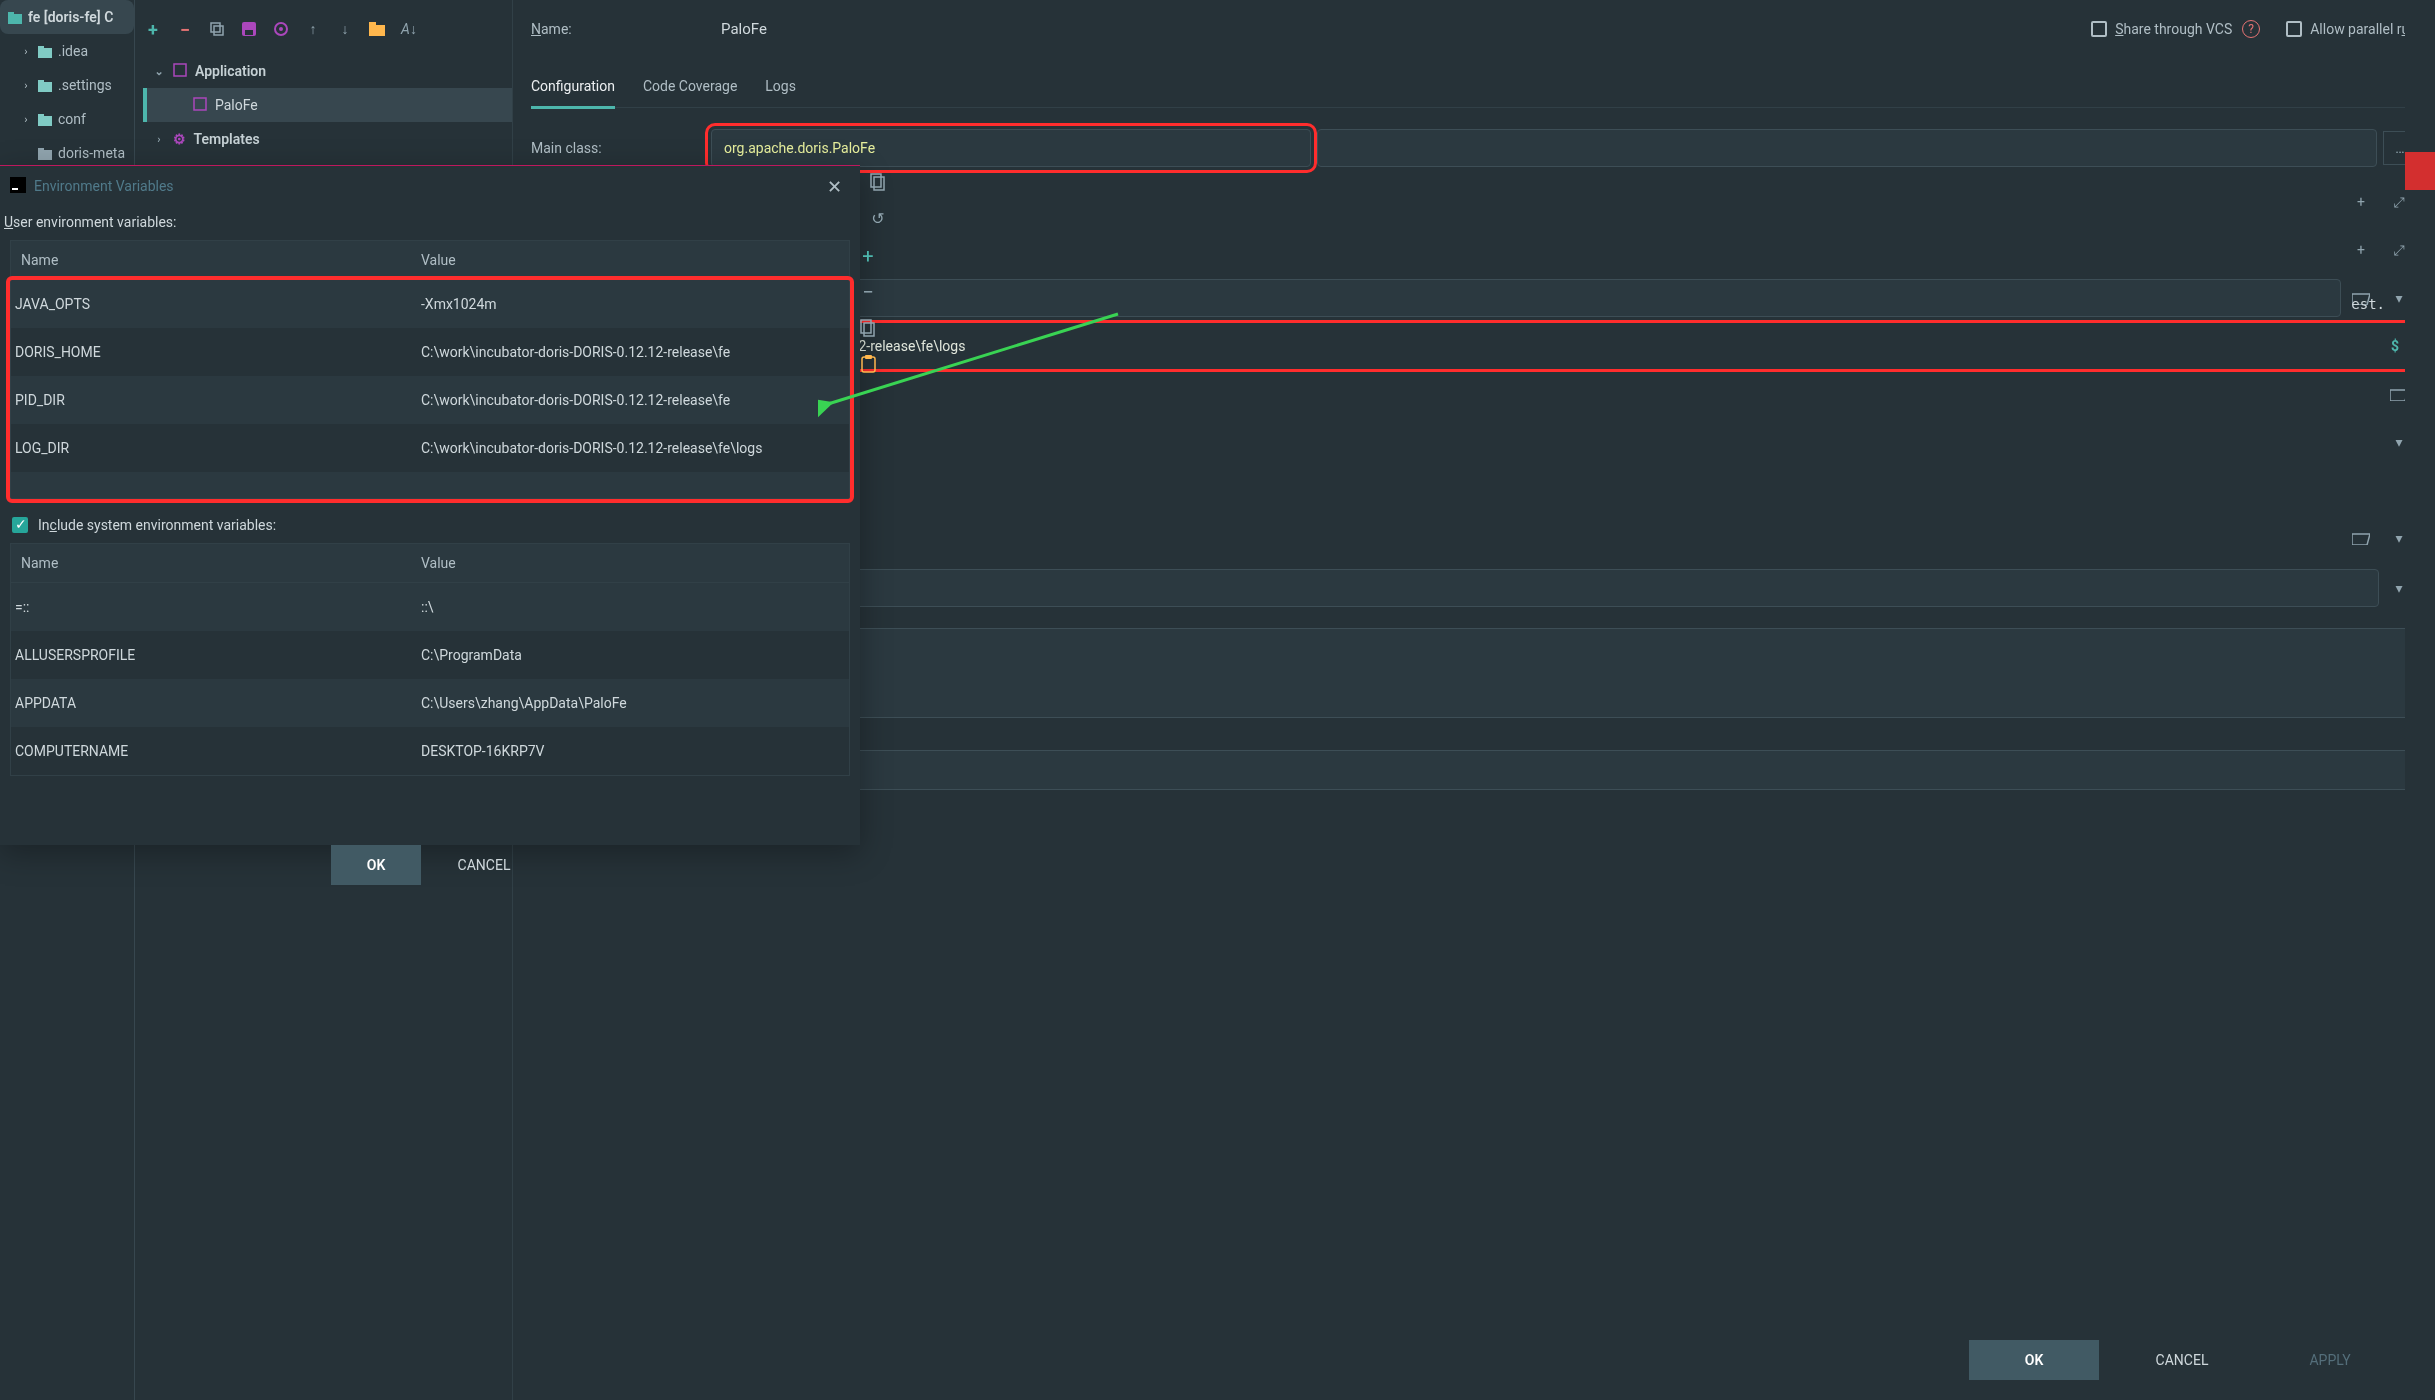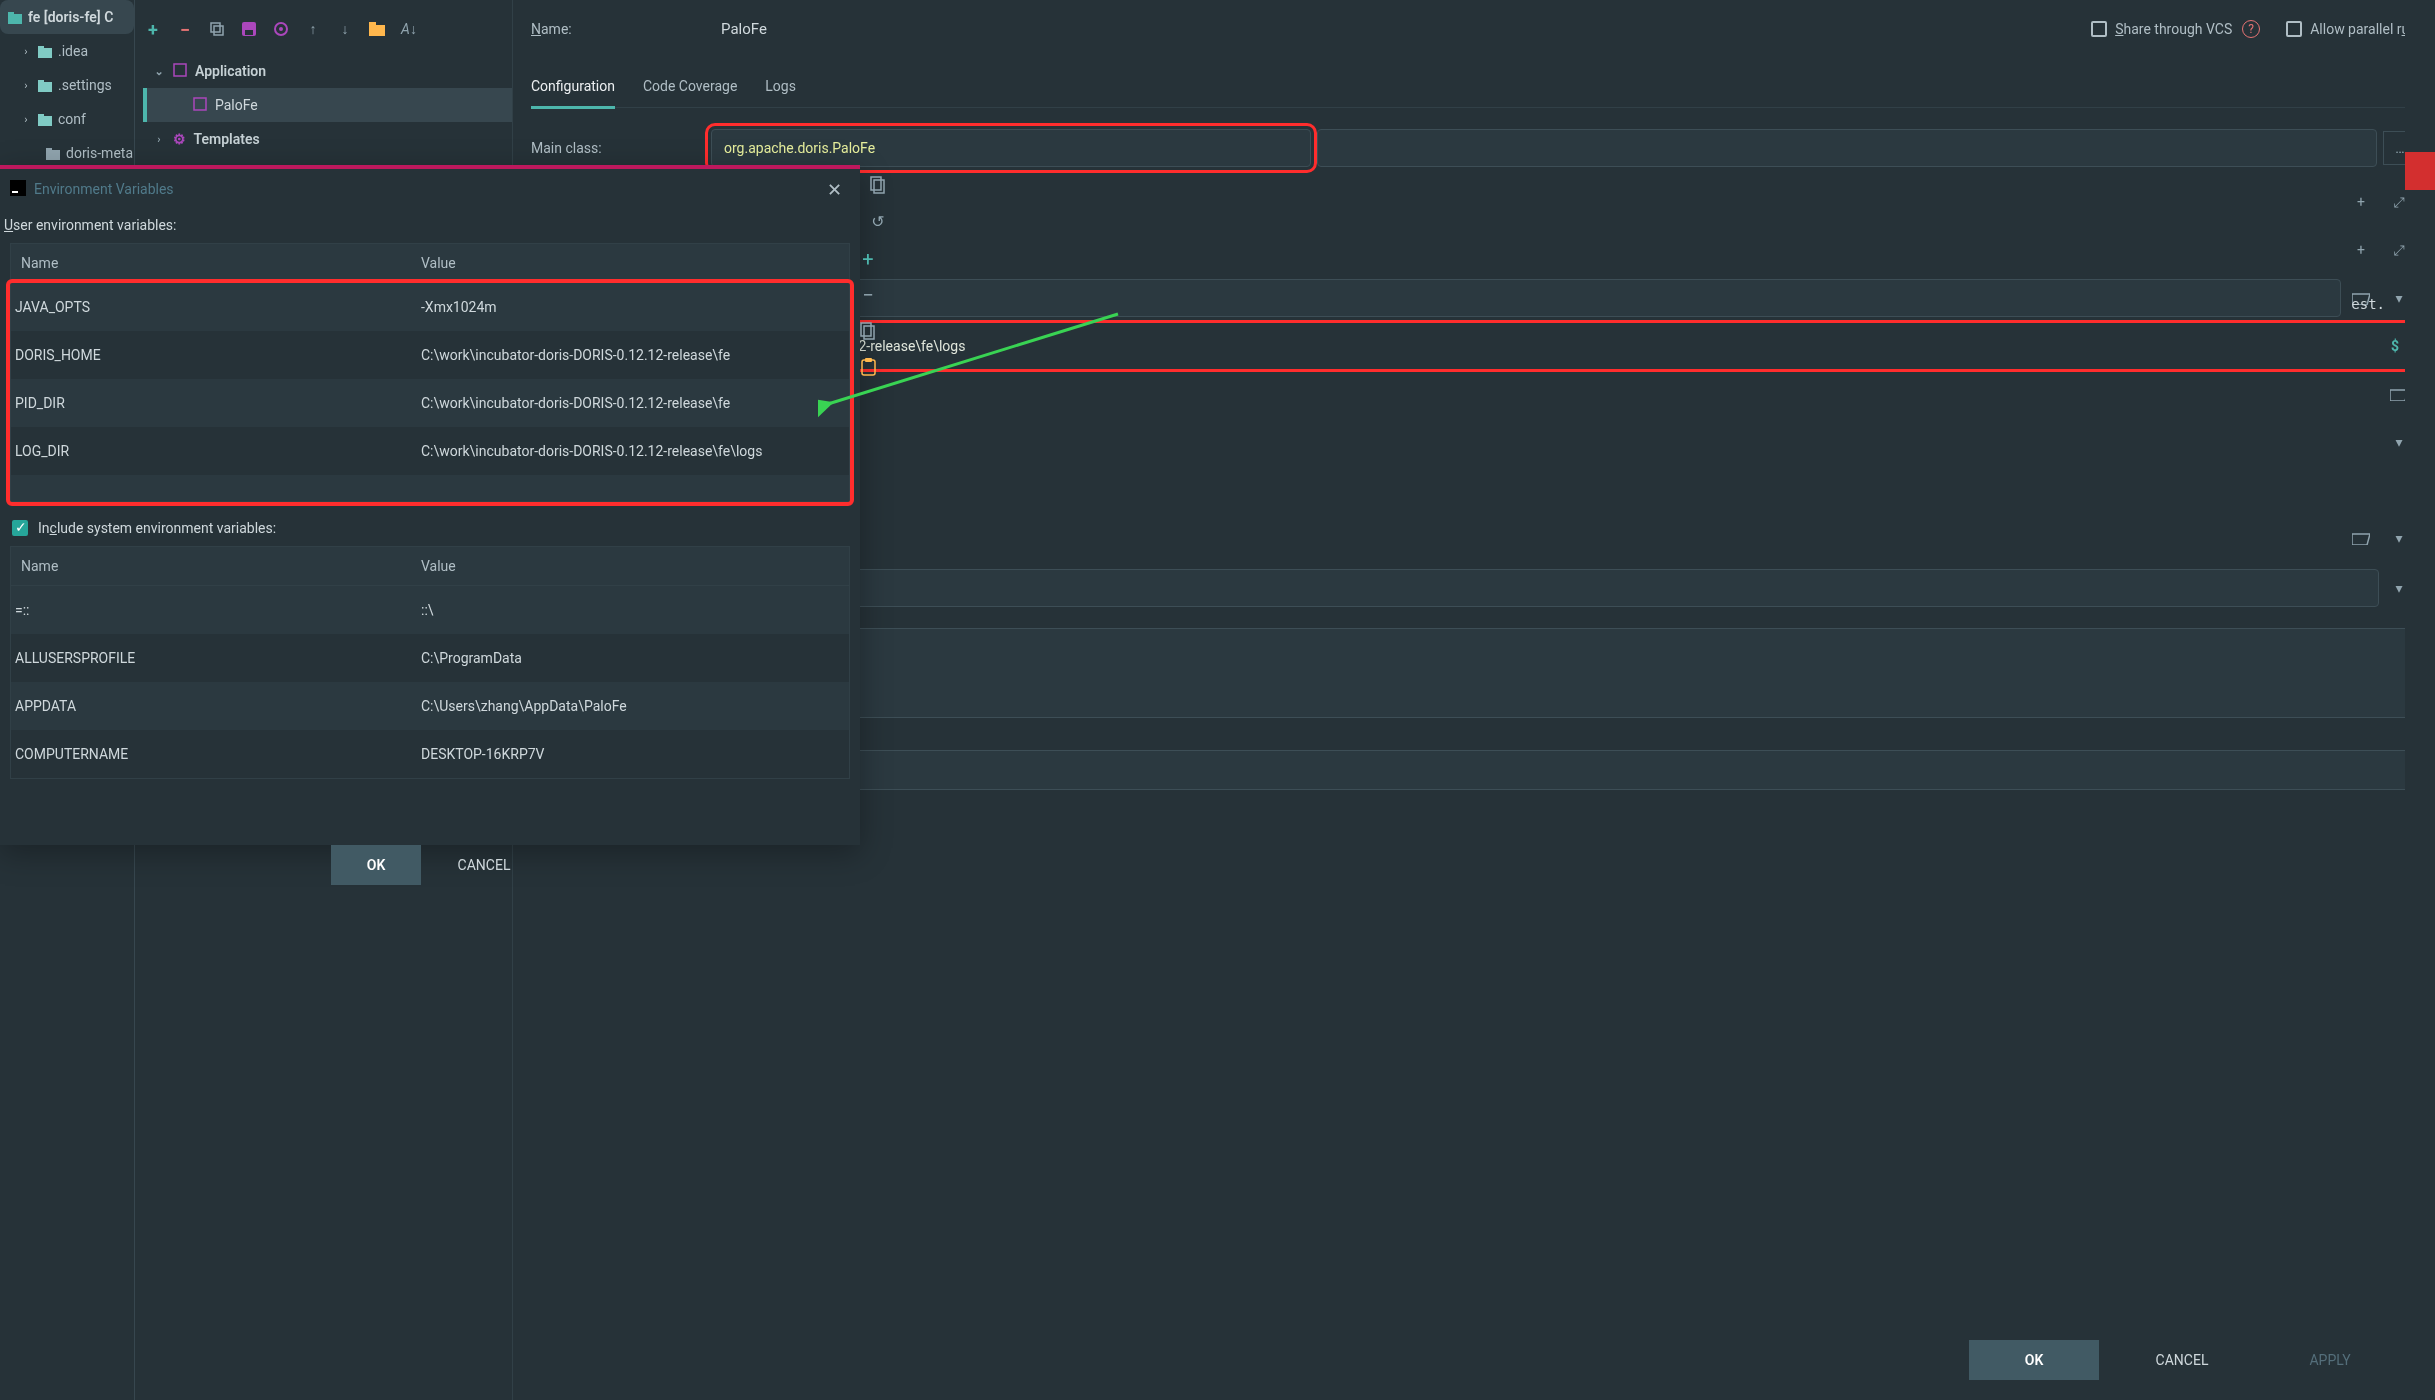--- a/index.html
+++ b/index.html
@@ -57,21 +57,21 @@
 .right-strip { position: absolute; right: 0; top: 0; width: 30px; height: 100%; background: #263238; }
 .right-strip .err { position: absolute; left: 0; width: 30px; height: 38px; background: #d32f2f; }
 
 
 .footer-btns { position: absolute; right: 40px; bottom: 20px; display: flex; gap: 18px; }
 .btn { width: 130px; height: 40px; display: inline-flex; align-items: center; justify-content: center; color: #cfd8dc; cursor: pointer; background: transparent; }
 .btn.primary { background: #415a64; color: #fff; font-weight: 600; }
 .btn.disabled { color: #546e7a; }
 
 
-.env-dialog { position: absolute; top: 165px; left: 0; width: 860px; height: 680px; background: #263238; border-top: 4px solid #be185d; z-index: 50; box-shadow: 0 8px 30px rgba(0,0,0,.3); }
+.env-dialog { position: absolute; top: 165px; left: 0; width: 860px; height: 680px; background: #263238; border-top: 1px solid #be185d; z-index: 50; box-shadow: 0 8px 30px rgba(0,0,0,.3); }
 .env-header { display: flex; align-items: center; height: 40px; padding: 0 10px; color: #507a8a; gap: 8px; }
 .env-close { margin-left: auto; color: #b0bec5; font-size: 18px; cursor: pointer; padding: 4px 8px; }
 .env-sect-label { padding: 8px 10px 10px 4px; color: #cfd8dc; }
 .table-wrap { position: relative; margin: 0 10px; }
 .table-head { display: flex; background: #2b3940; height: 40px; align-items: center; border: 1px solid #314047; }
 .th-name { width: 400px; padding-left: 10px; color: #b0bec5; }
 .th-val { flex: 1; padding-left: 10px; color: #b0bec5; }
 .table-body { border: 1px solid #314047; border-top: none; }
 .trow { display: flex; height: 48px; align-items: center; }
 .trow:nth-child(odd) { background: #2b3940; }
@@ -135,21 +135,21 @@
           <span>.settings</span>
         </div>
         <div class="tree-row" style="padding-left: 20px;">
           <span class="arrow">›</span>
           <span class="folder-icon"><svg viewBox="0 0 14 12">
               <rect x="0" y="2" width="14" height="10" fill="#80cbc4"></rect>
               <rect x="0" y="0" width="6" height="4" fill="#80cbc4"></rect>
             </svg></span>
           <span>conf</span>
         </div>
-        <div class="tree-row" style="padding-left: 20px; margin-left: 8px;">
+        <div class="tree-row" style="padding-left: 20px;">
           <span style="width:12px;display:inline-block"></span>
           <span class="folder-icon"><svg viewBox="0 0 14 12">
               <rect x="0" y="2" width="14" height="10" fill="#90a4ae"></rect>
               <rect x="0" y="0" width="6" height="4" fill="#90a4ae"></rect>
             </svg></span>
           <span>doris-meta</span>
         </div>
       </div>
   </div>
 

